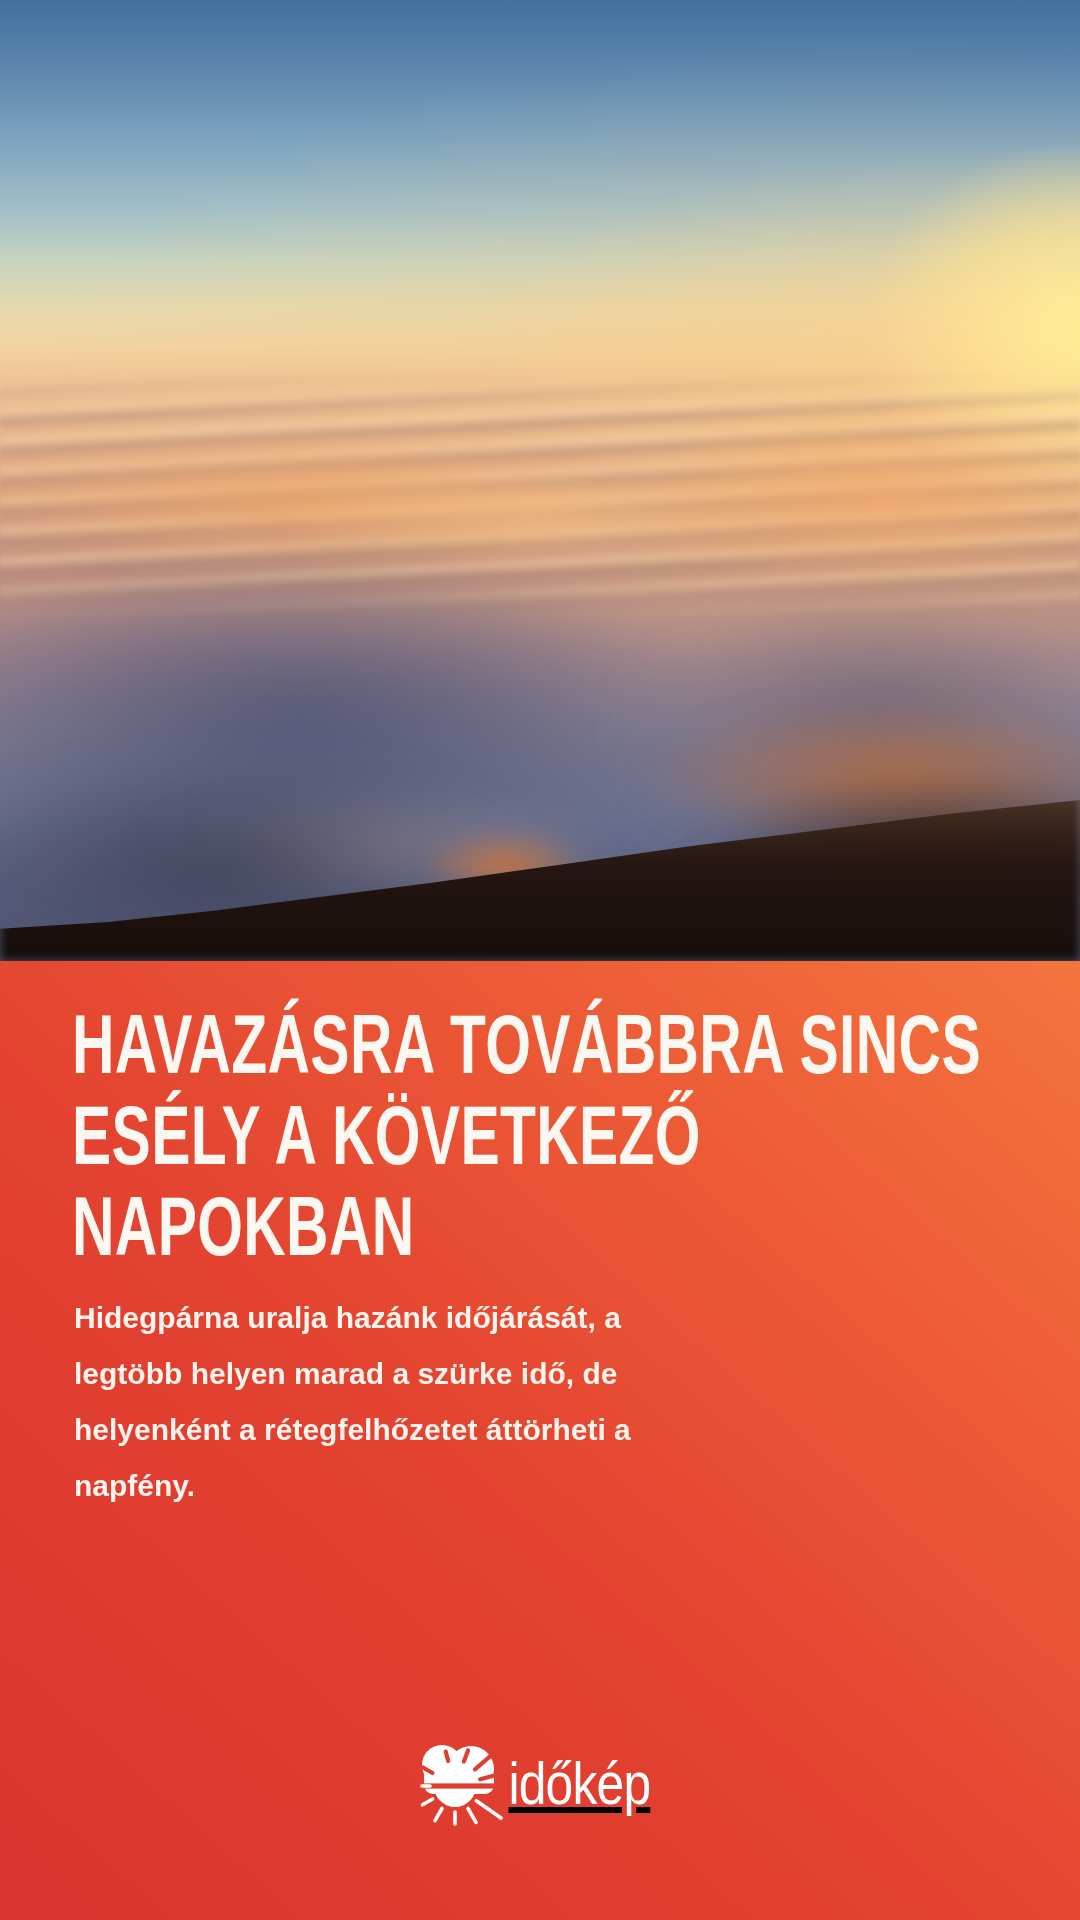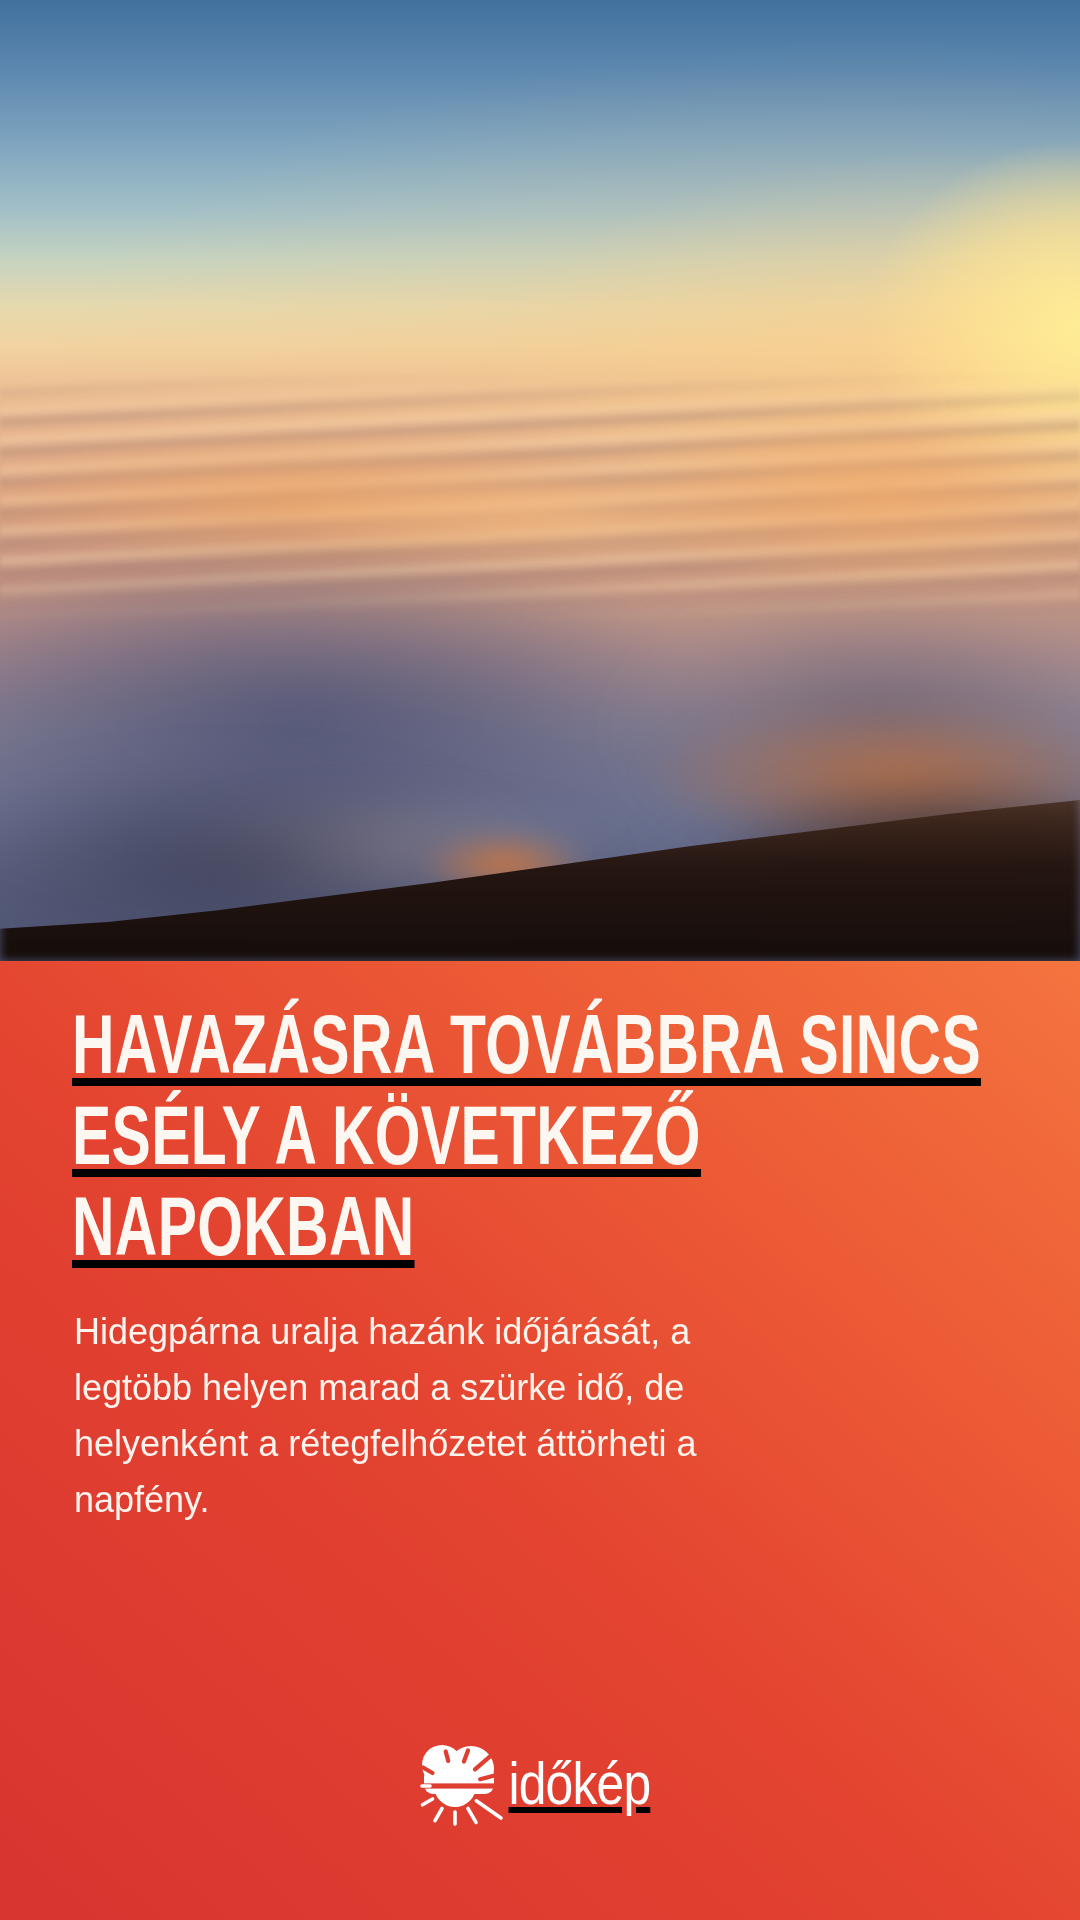--- a/index.html
+++ b/index.html
@@ -50,29 +50,29 @@
       rgba(84,56,40,.55) 85%, rgba(90,62,46,0) 100%);
     clip-path:polygon(0 86%,10% 83%,20% 78%,30% 72%,40% 66%,52% 58%,
       64% 50%,76% 43%,88% 36%,100% 30%,100% 100%,0 100%);
     filter:blur(5px);
   }
   
   .panel{
     position:absolute;top:961px;left:0;width:1080px;height:959px;
     background:linear-gradient(to top right,#d83430 0%,#e34330 45%,#ee5f37 78%,#f4743f 100%);
   }
-  .headline-wrap{padding:38px 16px 0 72px;text-decoration:underline;}
+  .headline-wrap{padding:38px 16px 0 72px;}
   h1.headline{
     margin:0;font-weight:700;font-size:84px;line-height:91px;
     color:#fdf7f2;letter-spacing:.5px;white-space:nowrap;
     transform:scaleX(.70);transform-origin:0 0;
   }
   p.body-text{
-    margin:32px 0 0;padding-left:74px;
-    font-weight:400;font-size:36px;line-height:56px;
+    margin:18px 0 0;padding-left:74px;
+    font-weight:700;font-size:30px;line-height:56px;
     color:#fdf3ed;white-space:pre-line;
   }
   .logo{
     position:absolute;left:0;bottom:94px;width:100%;
     display:flex;justify-content:center;align-items:center;gap:0;text-decoration:underline;
   }
   .logo svg{width:88px;height:88px;display:block;}
   .logo-text{
     font-weight:400;font-size:60px;line-height:60px;color:#ffffff;
     letter-spacing:-1px;transform:scaleX(.83) translateY(2px);

